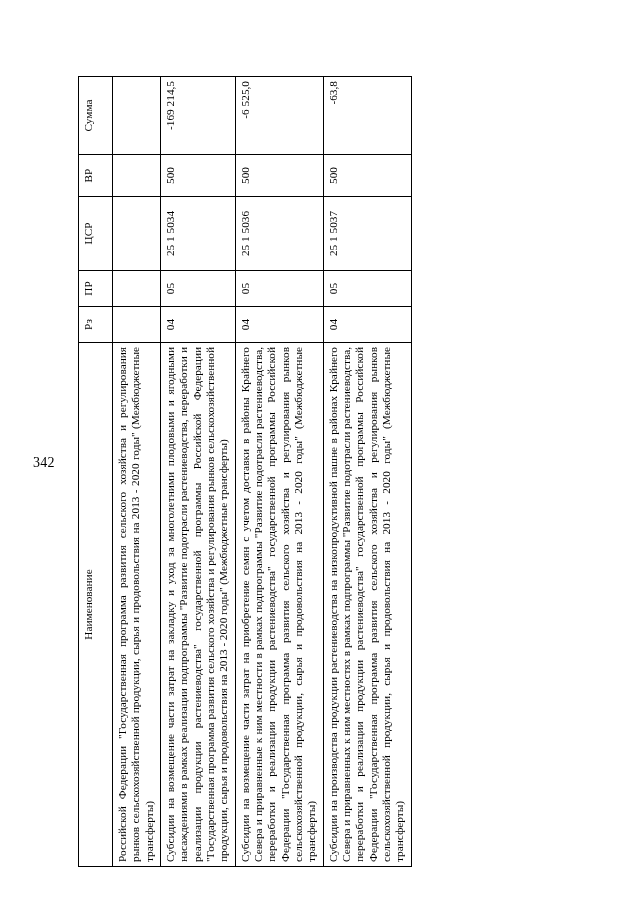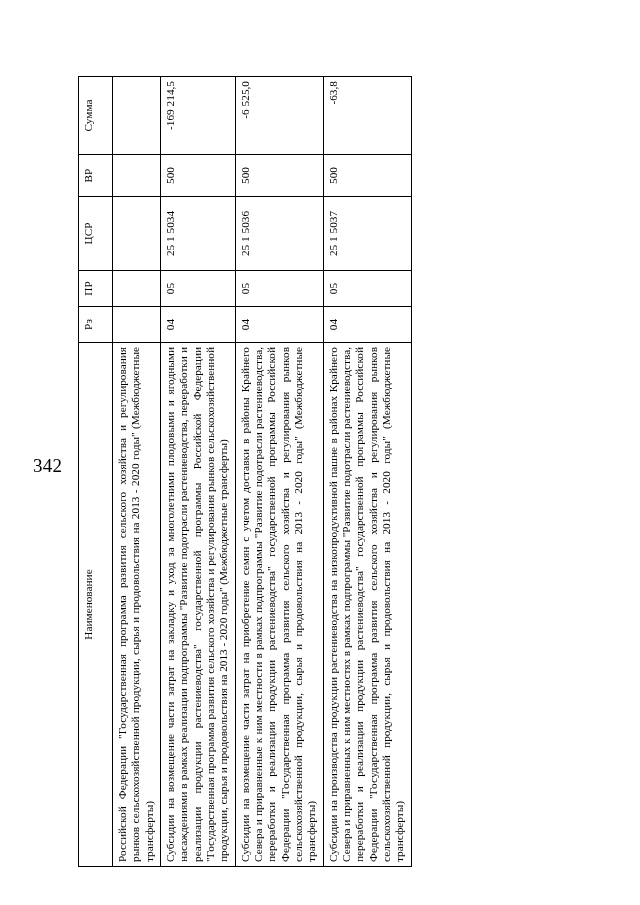--- a/index.html
+++ b/index.html
@@ -28,21 +28,21 @@
     width: 905px;
     height: 640px;
     transform: rotate(-90deg) translate(-905px, 0);
     transform-origin: top left;
   }
 
   .page-number {
     position: absolute;
     left: 33px;
     top: 455px;
-    font-size: 19px;
+    font-size: 14px;
     letter-spacing: 0.3px;
   }
 
   table.doc {
     position: absolute;
     left: 38px;
     top: 78px;
     border-collapse: collapse;
     table-layout: fixed;
   }

